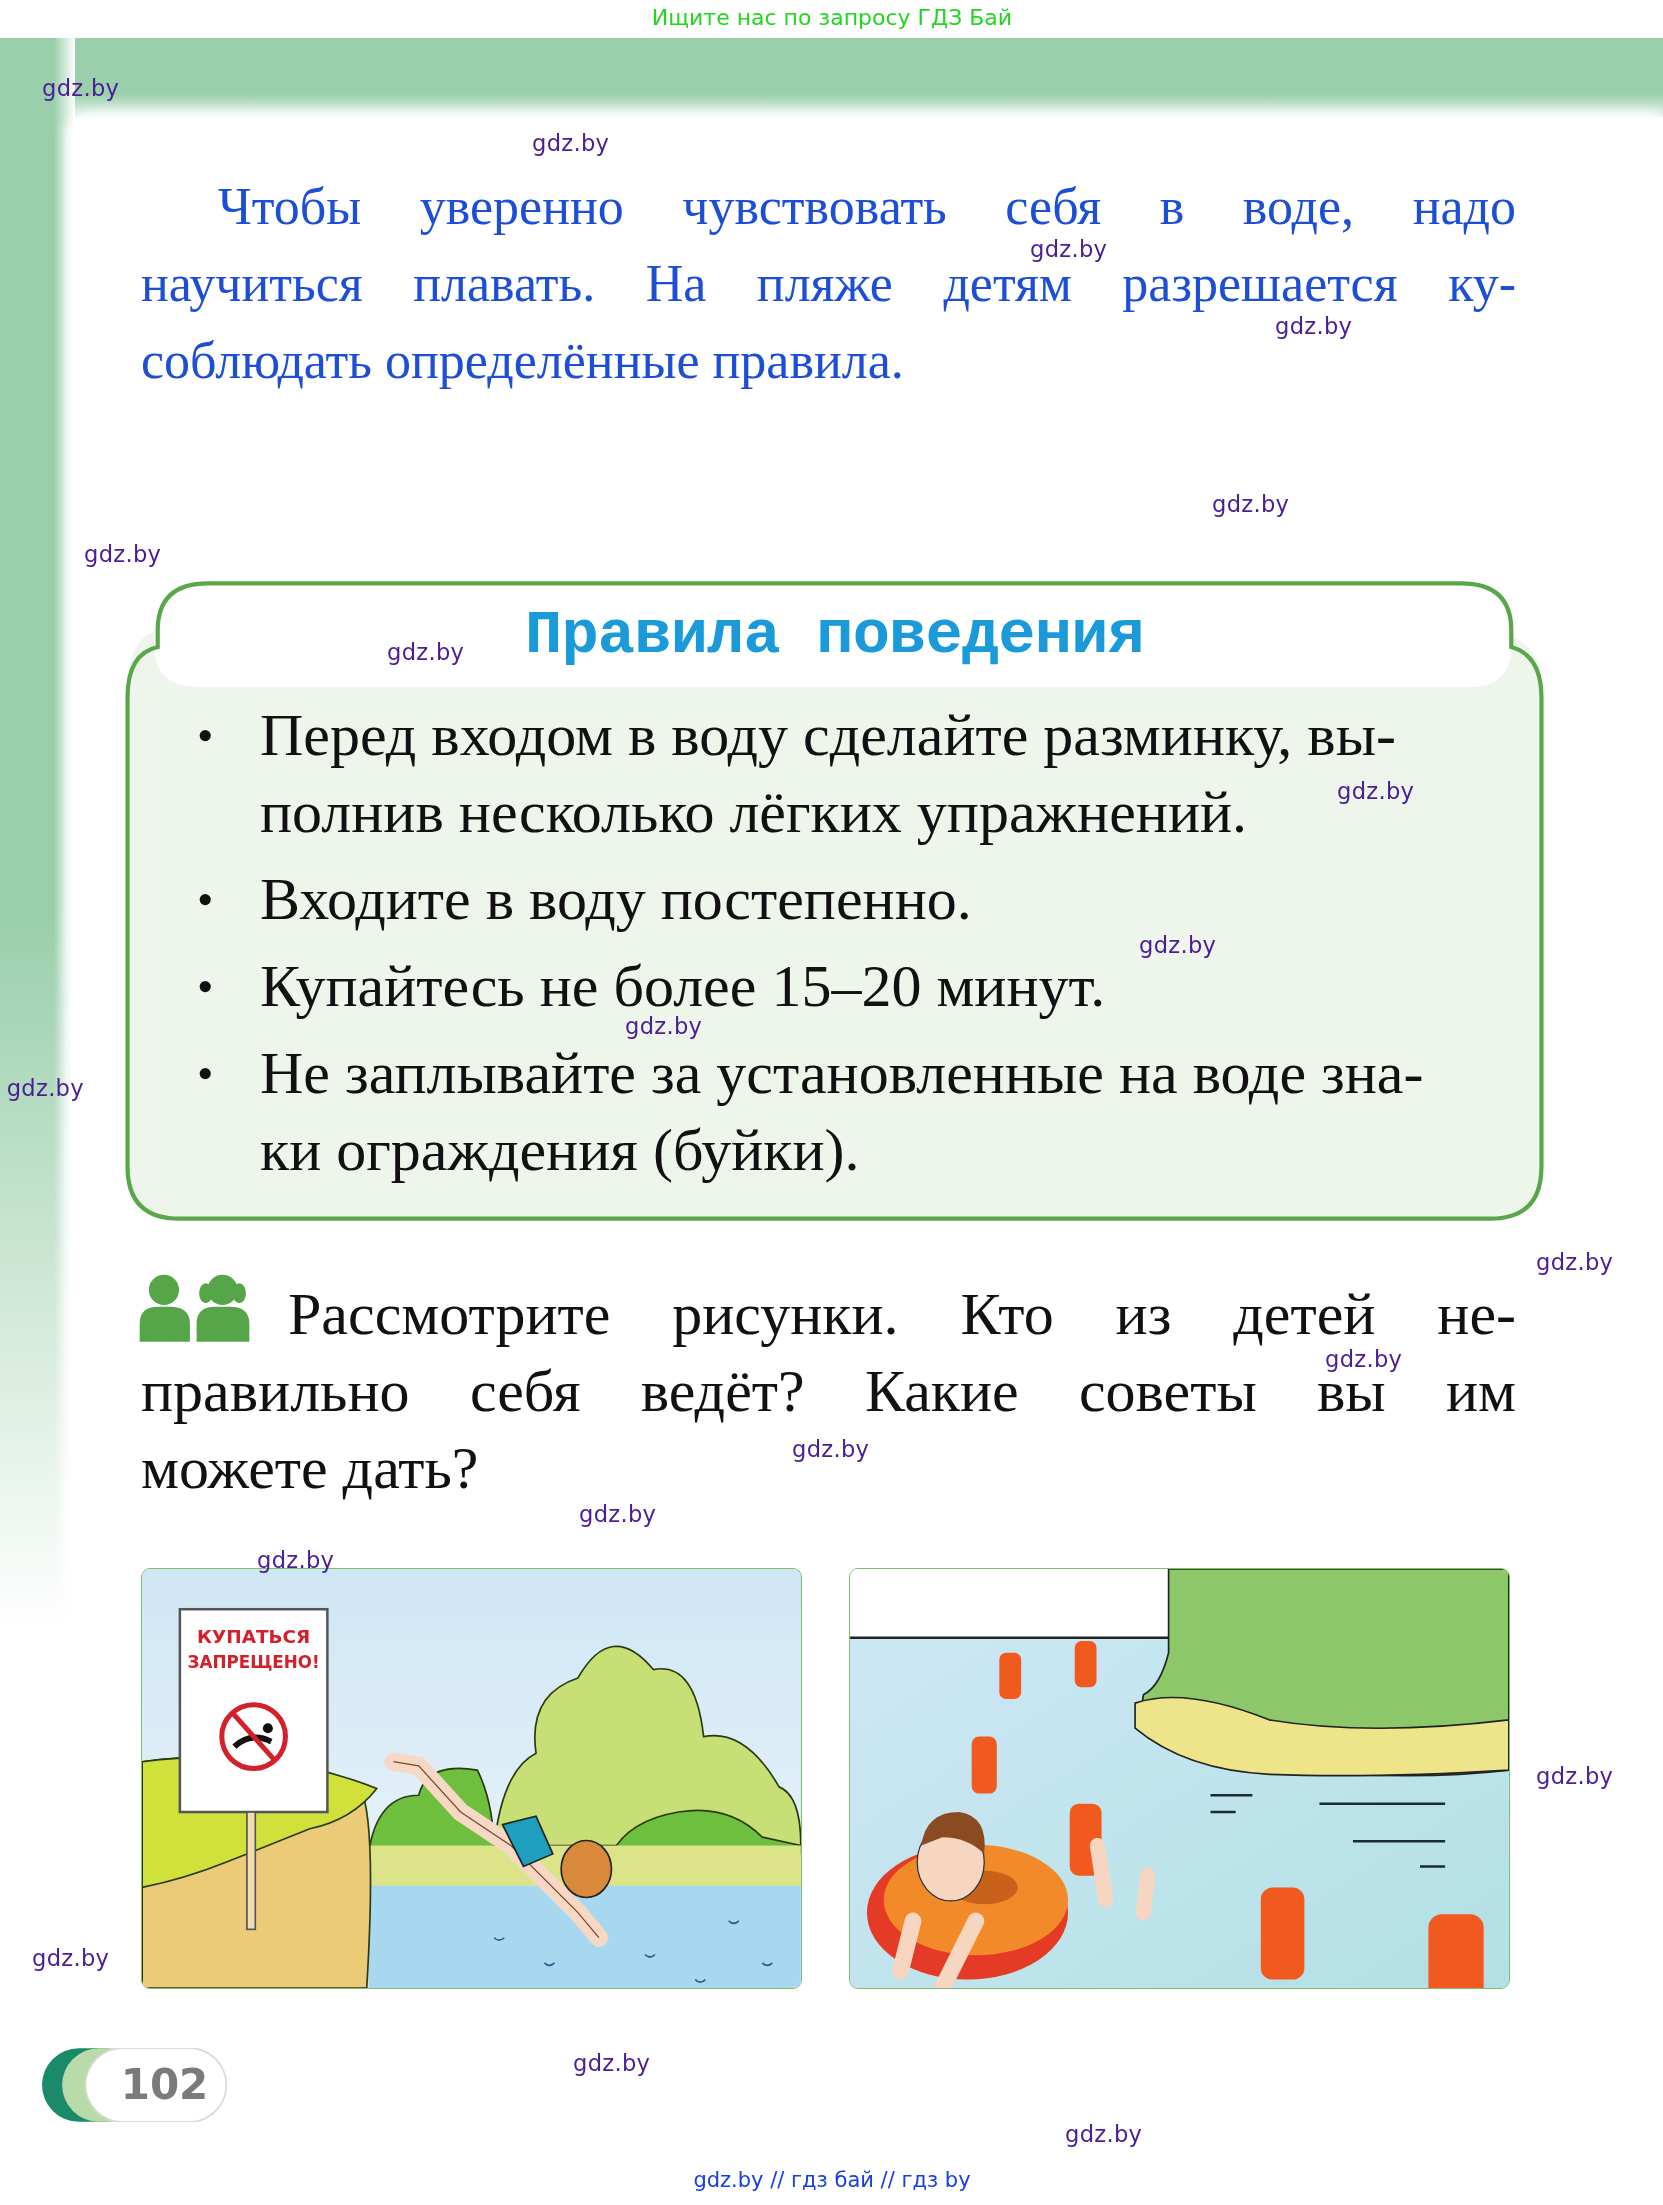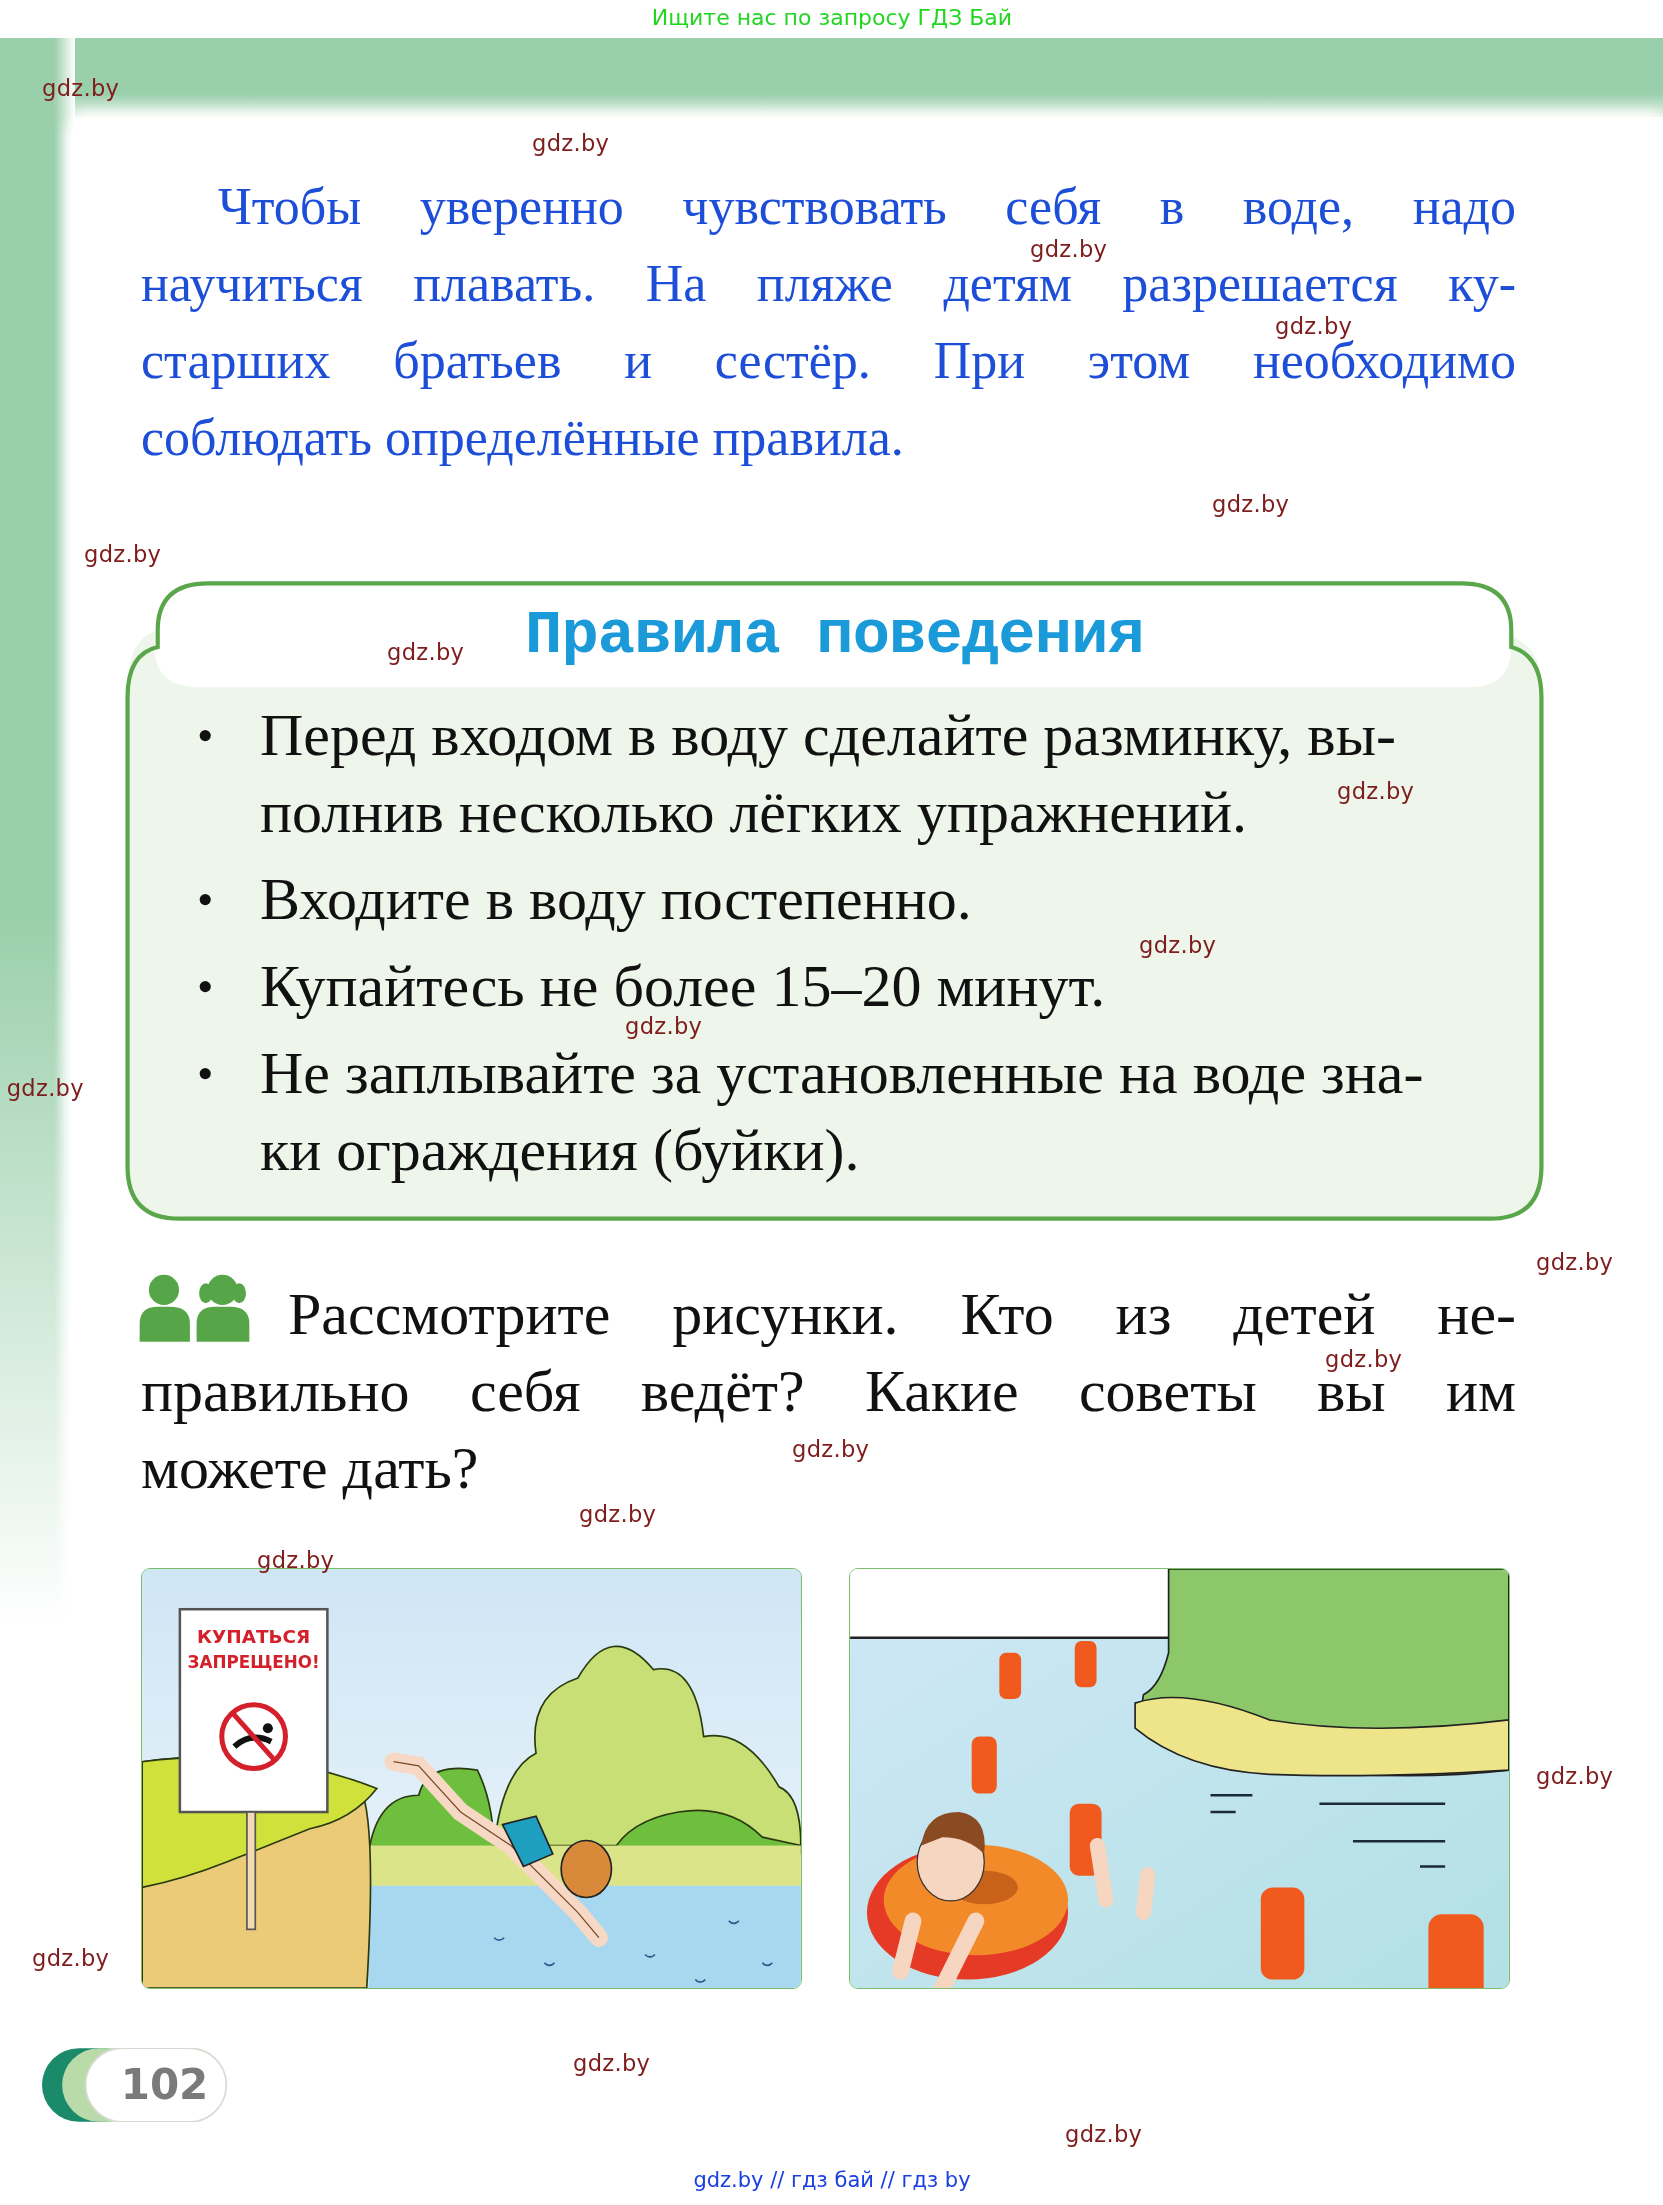--- a/index.html
+++ b/index.html
@@ -23,21 +23,21 @@
     background: linear-gradient(to right, #9acfab 0%, #9acfab 72%, #ffffff 100%);
     -webkit-mask-image: linear-gradient(to bottom, #000 0%, #000 55%, transparent 100%);
     mask-image: linear-gradient(to bottom, #000 0%, #000 55%, transparent 100%);
   }
   .page-sheet {
     left: 71px; top: 117px; width: 1592px; height: 2088px; background: #fff;
     border-top-left-radius: 25px;
     box-shadow: -5px -5px 11.7px rgba(255,255,255,0.9);
   }
   .watermark {
-    color: #7f1d1d; font-size: 22.6px; font-family: "DejaVu Sans", sans-serif;
+    color: #4c1d95; font-size: 22.6px; font-family: "DejaVu Sans", sans-serif;
     letter-spacing: 0.3px; white-space: nowrap;
   }
   .intro {
     left: 141px; top: 168px; width: 1375px;
     font-family: Liberation Serif, serif;
     font-size: 52px; line-height: 77px; color: #1d4ed8;
     text-align: justify;
   }
   .intro-line { display: block; text-align-last: justify; white-space: nowrap; }
   .intro-line.first { padding-left: 77px; }
@@ -93,21 +93,20 @@
 <body>
 
 <div class="abs top-banner">Ищите нас по запросу ГДЗ Бай</div>
 <div class="abs green-band"></div>
 <div class="abs green-strip"></div>
 <div class="abs page-sheet"></div>
 
 <div class="abs intro">
   <span class="intro-line first">Чтобы уверенно чувствовать себя в воде, надо</span>
   <span class="intro-line">научиться плавать. На пляже детям разрешается ку-</span>
-  <span class="intro-line">старших братьев и сестёр. При этом необходимо</span>
   <span class="intro-line last">соблюдать определённые правила.</span>
 </div>
 
 <div class="abs rules-box">
   <svg class="frame" width="1421" height="642" viewBox="0 0 1695 766">
     <path d="M40,100 Q40,60 80,58 L80,58 Q40,50 45,40 Q50,4 110,4 L1585,4 Q1640,4 1645,40 Q1650,50 1610,58 Q1690,62 1690,120 L1690,700 Q1690,762 1630,762 L60,762 Q4,762 4,700 L4,130 Q4,70 40,60 Z" fill="#eef5ea" stroke="none"></path>
     <path d="M36,30 Q36,4 90,4 L1605,4 Q1655,4 1655,40 L1655,80 Q1655,128 1605,128 L90,128 Q36,128 36,80 Z" fill="#ffffff"></path>
     <path d="M4,700 L4,140 Q4,88 40,80 L40,60 Q40,4 100,4 L1595,4 Q1655,4 1655,60 L1655,80 Q1691,90 1691,140 L1691,700 Q1691,762 1630,762 L66,762 Q4,762 4,700 Z" fill="none" stroke="#5aa64a" stroke-width="5"></path>
   </svg>
   <div class="rules-title">Правила поведения</div>

